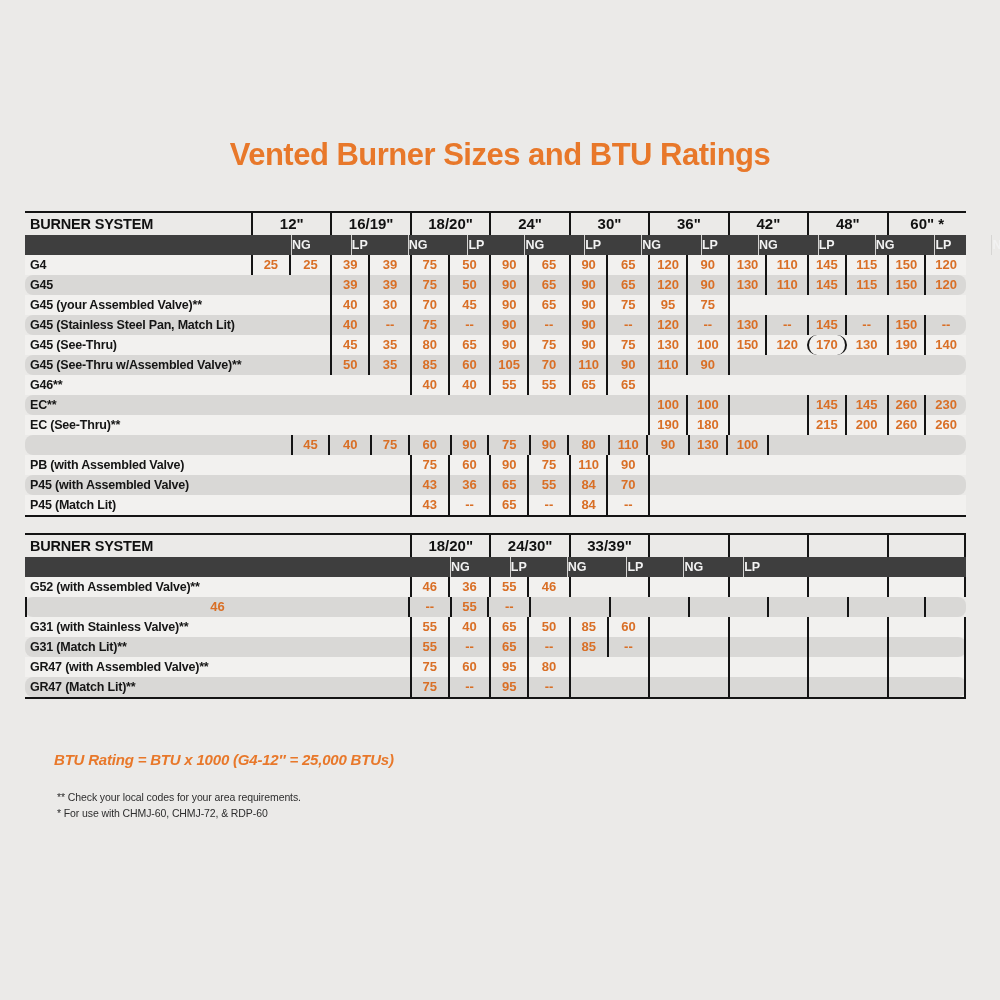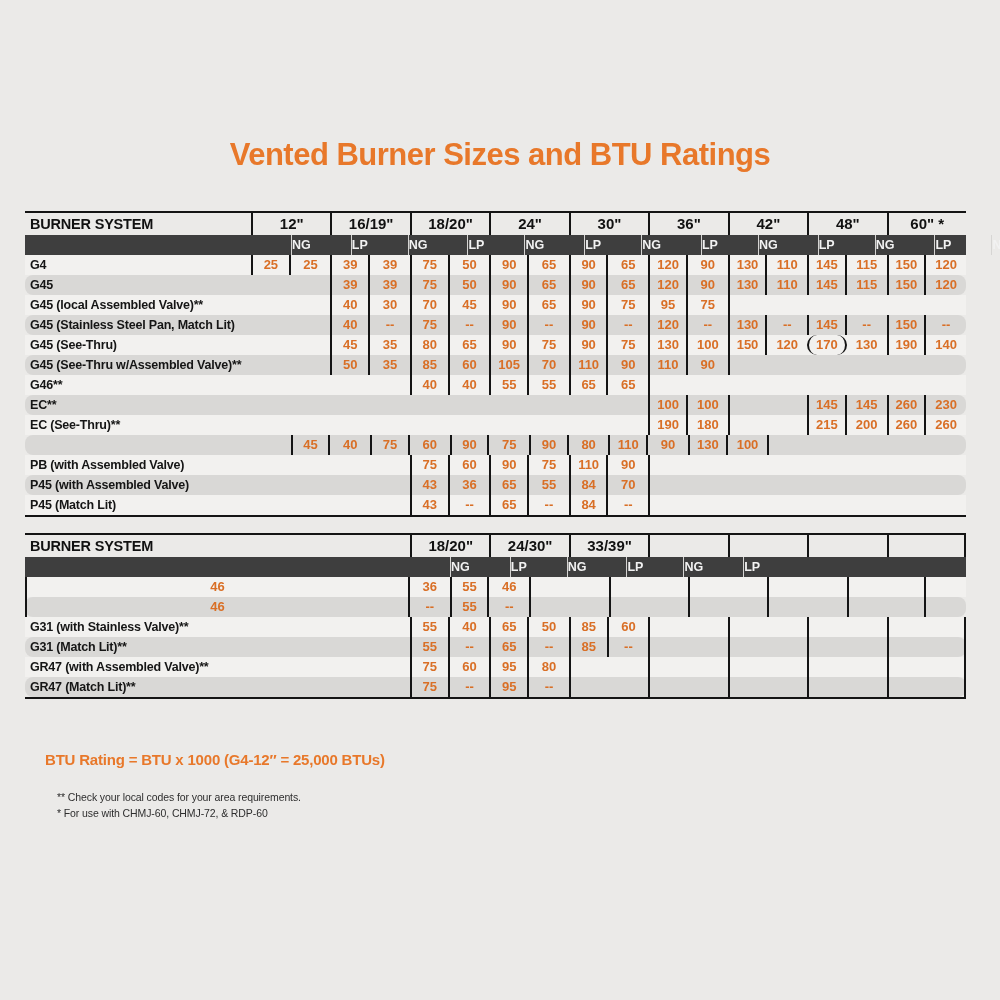--- a/index.html
+++ b/index.html
@@ -41,22 +41,22 @@
          line-height:20px;}
   .bcell.bsep{border-left:1px solid var(--band-sep);}
 
   .rlabel{font-weight:bold;font-size:12.5px;line-height:20px;padding-left:5px;
           color:#151515;letter-spacing:-0.2px;white-space:nowrap;overflow:hidden;}
   .dcell{text-align:center;font-weight:bold;font-size:13px;line-height:20px;
          color:var(--val-orange);}
   .row-light{background:var(--row-light);}
   .row-gray{background:var(--row-gray);border-radius:8px;}
 
-  .btu-note{position:absolute;left:45px;top:751px;font-size:15px;font-weight:bold;
-            color:var(--title-orange);letter-spacing:-0.2px;}
+  .btu-note{position:absolute;left:54px;top:751px;font-size:15px;font-weight:bold;
+            color:var(--title-orange);letter-spacing:-0.2px;font-style:italic;}
   .fine{position:absolute;left:57px;font-size:10.5px;color:#2e2e2e;letter-spacing:-0.1px;}
   .fine1{top:791px;}
   .fine2{top:807px;}
 </style>
 </head>
 <body>
 
 <div class="page">
   <div class="title">Vented Burner Sizes and BTU Ratings</div>
 
@@ -130,21 +130,21 @@
         <div class="dcell" style="border-left: 2px solid rgb(20, 20, 20); border-right: 2px solid rgb(20, 20, 20);">120</div>
         <div class="dcell">90</div>
         <div class="dcell" style="border-left: 2px solid rgb(20, 20, 20); border-right: 2px solid rgb(20, 20, 20);">130</div>
         <div class="dcell">110</div>
         <div class="dcell" style="border-left: 2px solid rgb(20, 20, 20); border-right: 2px solid rgb(20, 20, 20);">145</div>
         <div class="dcell">115</div>
         <div class="dcell" style="border-left: 2px solid rgb(20, 20, 20); border-right: 2px solid rgb(20, 20, 20);">150</div>
         <div class="dcell">120</div>
       </div>
       <div class="trow row-light">
-        <div class="rlabel">G45 (local Assembled Valve)**</div>
+        <div class="rlabel">G45 (your Assembled Valve)**</div>
         <div class="dcell"></div>
         <div class="dcell"></div>
         <div class="dcell" style="border-left: 2px solid rgb(20, 20, 20); border-right: 2px solid rgb(20, 20, 20);">40</div>
         <div class="dcell">30</div>
         <div class="dcell" style="border-left: 2px solid rgb(20, 20, 20); border-right: 2px solid rgb(20, 20, 20);">70</div>
         <div class="dcell">45</div>
         <div class="dcell" style="border-left: 2px solid rgb(20, 20, 20); border-right: 2px solid rgb(20, 20, 20);">90</div>
         <div class="dcell">65</div>
         <div class="dcell" style="border-left: 2px solid rgb(20, 20, 20); border-right: 2px solid rgb(20, 20, 20);">90</div>
         <div class="dcell">75</div>
@@ -389,20 +389,21 @@
         <div class="bcell"></div>
         <div class="bcell"></div>
         <div class="bcell"></div>
         <div class="bcell"></div>
         <div class="bcell"></div>
         <div class="bcell"></div>
         <div class="bcell"></div>
         <div class="bcell"></div>
       </div>
       <div class="trow row-light">
+        <div class="rlabel">G52 (with Assembled Valve)**</div>
         <div class="dcell" style="border-left: 2px solid rgb(20, 20, 20); border-right: 2px solid rgb(20, 20, 20);">46</div>
         <div class="dcell">36</div>
         <div class="dcell" style="border-left: 2px solid rgb(20, 20, 20); border-right: 2px solid rgb(20, 20, 20);">55</div>
         <div class="dcell">46</div>
         <div class="dcell" style="border-left: 2px solid rgb(20, 20, 20);"></div>
         <div class="dcell"></div>
         <div class="dcell" style="border-left: 2px solid rgb(20, 20, 20);"></div>
         <div class="dcell"></div>
         <div class="dcell" style="border-left: 2px solid rgb(20, 20, 20);"></div>
         <div class="dcell"></div>

